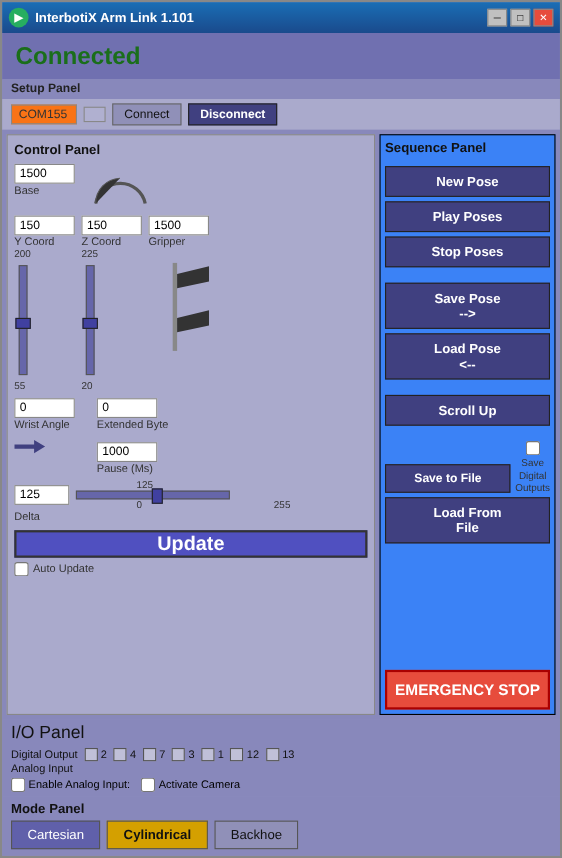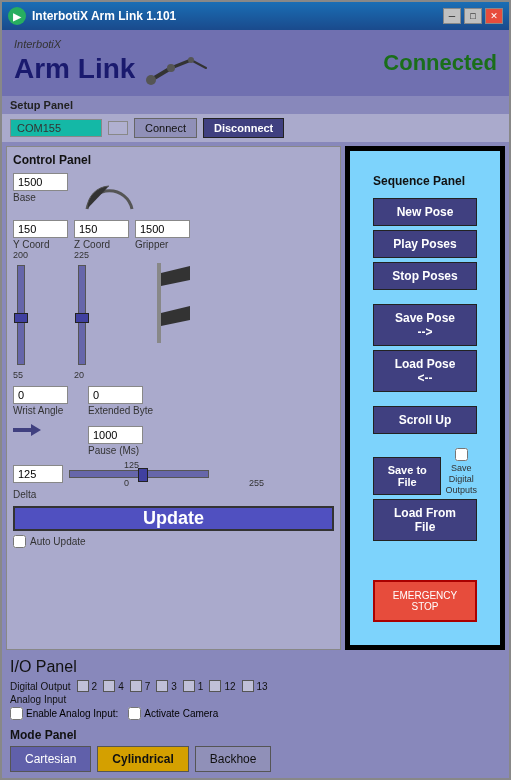--- a/index.html
+++ b/index.html
@@ -88,25 +88,25 @@
       font-weight: bold;
     }
     .setup-row {
       background: #aaaacc;
       display: flex;
       align-items: center;
       gap: 6px;
       padding: 4px 8px;
     }
     .com-input {
-      background: #14b8a6;
+      background: #f97316;
       border: 1px solid #888;
       padding: 2px 6px;
       font-size: 11px;
-      width: 92px;
+      width: 60px;
       color: #333;
     }
     .setup-slider-small {
       width: 20px;
       height: 14px;
       background: #b0b0d0;
       border: 1px solid #888;
     }
     .btn-connect {
       background: #9090b8;
@@ -276,23 +276,23 @@
       align-items: center;
       gap: 4px;
       margin-top: 4px;
       font-size: 10px;
       color: #333;
     }
 
     
     .sequence-panel {
       width: 160px;
-      background: #7dd3fc;
-      border: 5px solid #000000;
-      padding: 23px;
+      background: #3b82f6;
+      border: 1px solid #000000;
+      padding: 4px;
       display: flex;
       flex-direction: column;
       gap: 4px;
     }
     .seq-btn {
       background: #404080;
       color: white;
       border: 1px solid #222;
       padding: 6px 4px;
       font-size: 12px;
@@ -303,22 +303,22 @@
     }
     .seq-row {
       display: flex;
       gap: 4px;
       align-items: flex-end;
     }
 
     .emergency-btn {
       background: #e74c3c;
       color: white;
-      font-size: 10px;
-      font-weight: normal;
+      font-size: 14px;
+      font-weight: bold;
       border: 2px solid #a00;
       padding: 8px 4px;
       cursor: pointer;
       text-align: center;
       width: 100%;
       margin-top: 16px;
     }
 
     
     .io-panel {
@@ -412,35 +412,20 @@
       <span class="title-bar-text">InterbotiX Arm Link 1.101</span>
     </div>
     <div class="title-bar-controls">
       <div class="title-btn">─</div>
       <div class="title-btn">□</div>
       <div class="title-btn close">✕</div>
     </div>
   </div>
 
   <div class="header">
-    <div class="logo-area">
-      <div style="font-size:11px;color:#333;font-style:italic;">InterbotiX</div>
-      <div style="font-size:28px;font-weight:bold;color:#1a1a6e;line-height:1;display:flex;align-items:center;gap:6px;">
-        <span>Arm Link</span>
-
-        <svg width="70" height="38" viewBox="0 0 70 38">
-          <line x1="10" y1="30" x2="30" y2="18" stroke="#333" stroke-width="4" stroke-linecap="round"></line>
-          <line x1="30" y1="18" x2="50" y2="10" stroke="#333" stroke-width="3" stroke-linecap="round"></line>
-          <line x1="50" y1="10" x2="65" y2="18" stroke="#333" stroke-width="2" stroke-linecap="round"></line>
-          <circle cx="10" cy="30" r="5" fill="#555"></circle>
-          <circle cx="30" cy="18" r="4" fill="#555"></circle>
-          <circle cx="50" cy="10" r="3" fill="#555"></circle>
-        </svg>
-      </div>
-    </div>
     <div class="connected-label">Connected</div>
   </div>
 
   <div class="setup-panel">Setup Panel</div>
   <div class="setup-row">
     <input class="com-input" type="text" value="COM155" style="">
     <div class="setup-slider-small"></div>
     <button class="btn-connect">Connect</button>
     <button class="btn-disconnect">Disconnect</button>
   </div>

